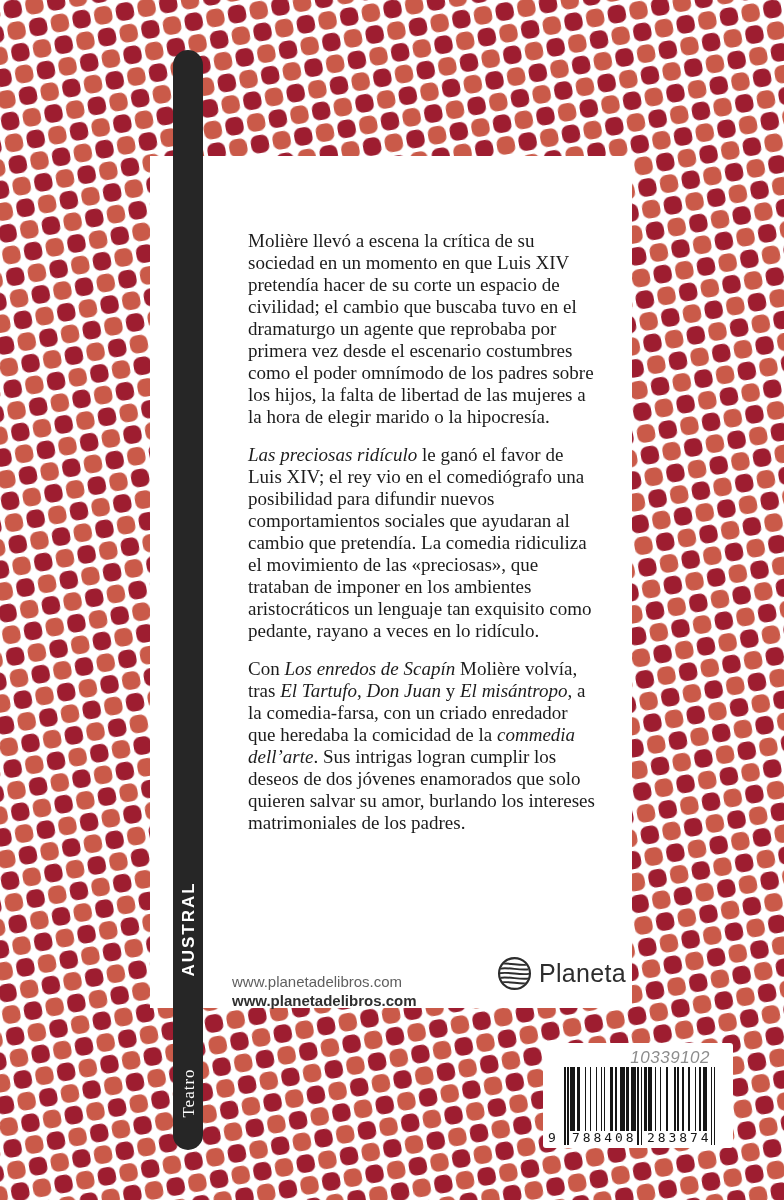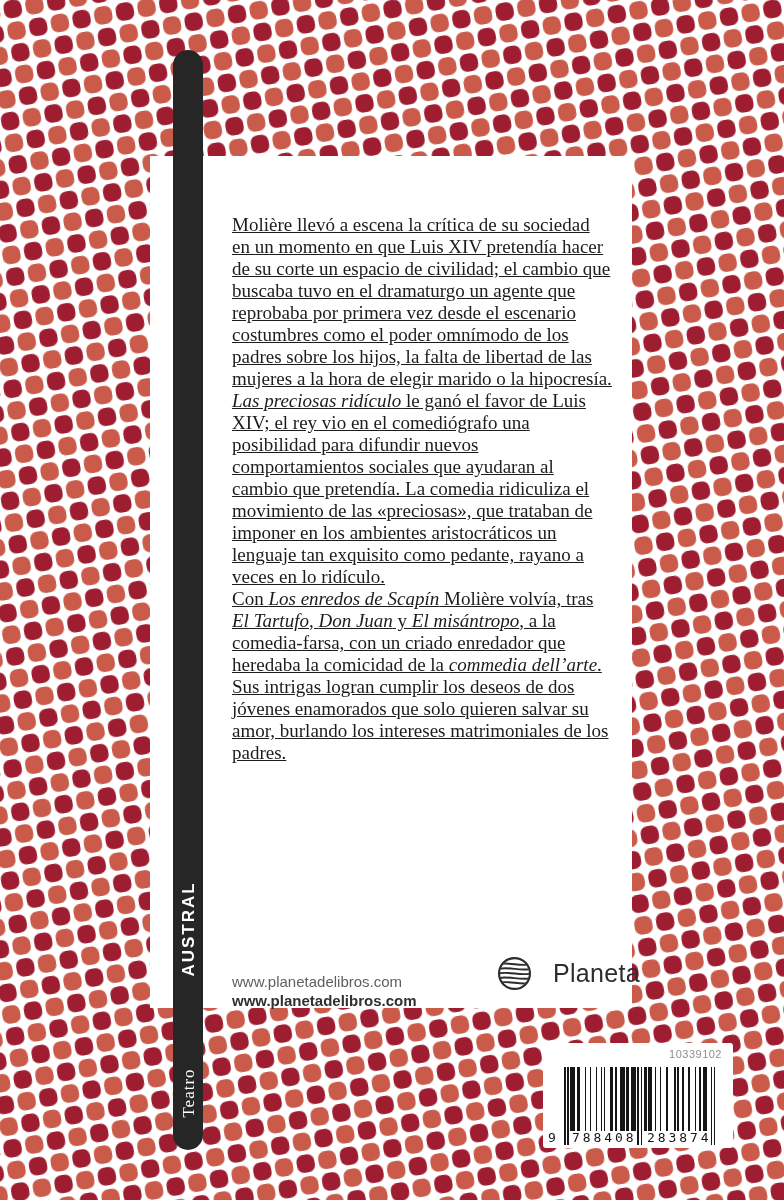--- a/index.html
+++ b/index.html
@@ -33,49 +33,49 @@
     left:189px;top:1093px;
     font-family:"Liberation Serif",serif;
     font-size:17px;letter-spacing:1px;
   }
 
   .blurb{
     position:absolute;left:232px;top:214px;width:380px;
     font-size:19px;line-height:22px;color:var(--text-ink,#1c1c1c);
     text-align:left;
   }
-  .blurb p{margin:0;text-decoration:underline;}
+  .blurb p{margin:16px;}
   .blurb em{font-style:italic;}
 
   .urls{
     position:absolute;left:232px;top:944px;
     font-family:Liberation Sans, sans-serif;font-size:15px;line-height:19px;margin-top:28px;
   }
   .url-light{color:var(--url-gray,#5f5f5f);font-weight:normal;}
   .url-bold{color:var(--url-dark,#303030);font-weight:bold;}
 
   .planeta{
     position:absolute;left:497px;top:955px;height:36px;
-    display:flex;align-items:center;gap:21px;
+    display:flex;align-items:center;gap:7px;
     color:var(--logo-ink,#2d2d2d);
   }
   .planeta svg{display:block;}
   .planeta .logo-text{
     font-family:"Liberation Sans",sans-serif;font-size:25px;font-weight:500;
     letter-spacing:0.3px;
   }
 
   .barcode-box{
     position:absolute;left:543px;top:1043px;width:190px;height:105px;
     background:#ffffff;border-radius:3px;
   }
   .code-top{
-    position:absolute;top:5px;right:11px;
-    font-family:"Liberation Sans",sans-serif;font-size:11px;
-    color:var(--code-gray,#8d8d8d);letter-spacing:0.5px;
+    position:absolute;top:5px;right:23px;
+    font-family:"Liberation Sans",sans-serif;font-size:17px;
+    color:var(--code-gray,#8d8d8d);letter-spacing:0.5px;font-style:italic;
   }
   .bars{
     position:absolute;left:21px;top:24px;height:78px;
     display:flex;align-items:flex-start;
   }
   .bars .m{width:1.6px;height:64px;background:transparent;}
   .bars .m.on{background:#161616;}
   .bars .m.guard{height:78px;}
   .ean-row{
     position:absolute;top:87px;left:0;width:190px;height:16px;

